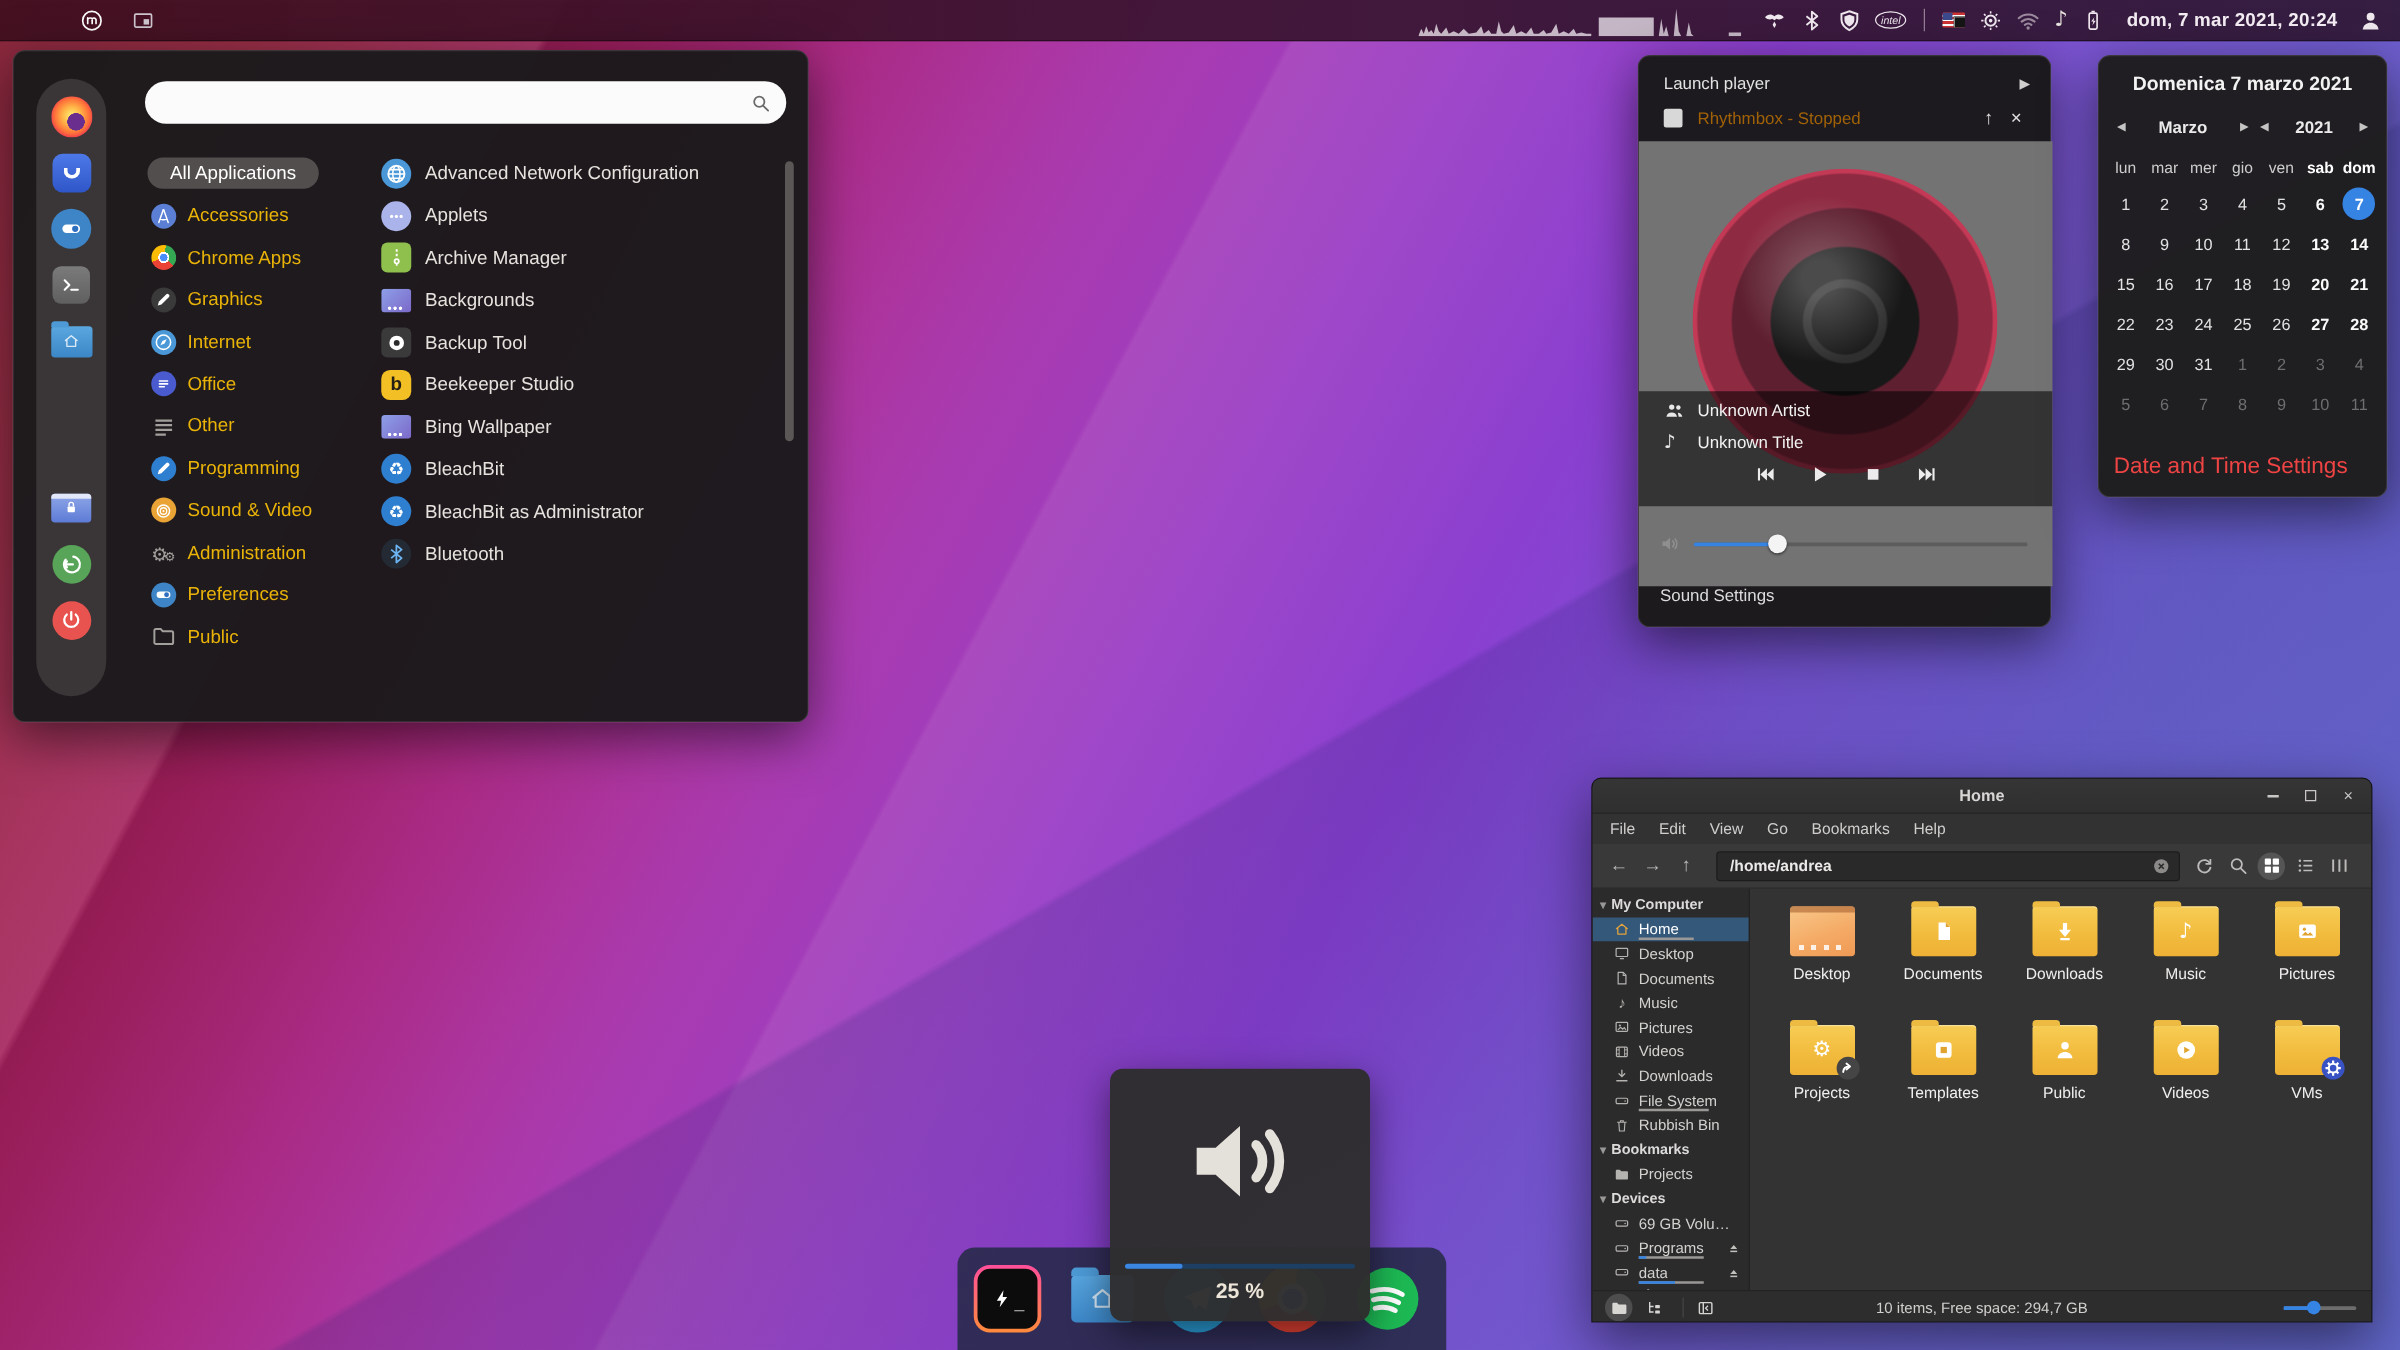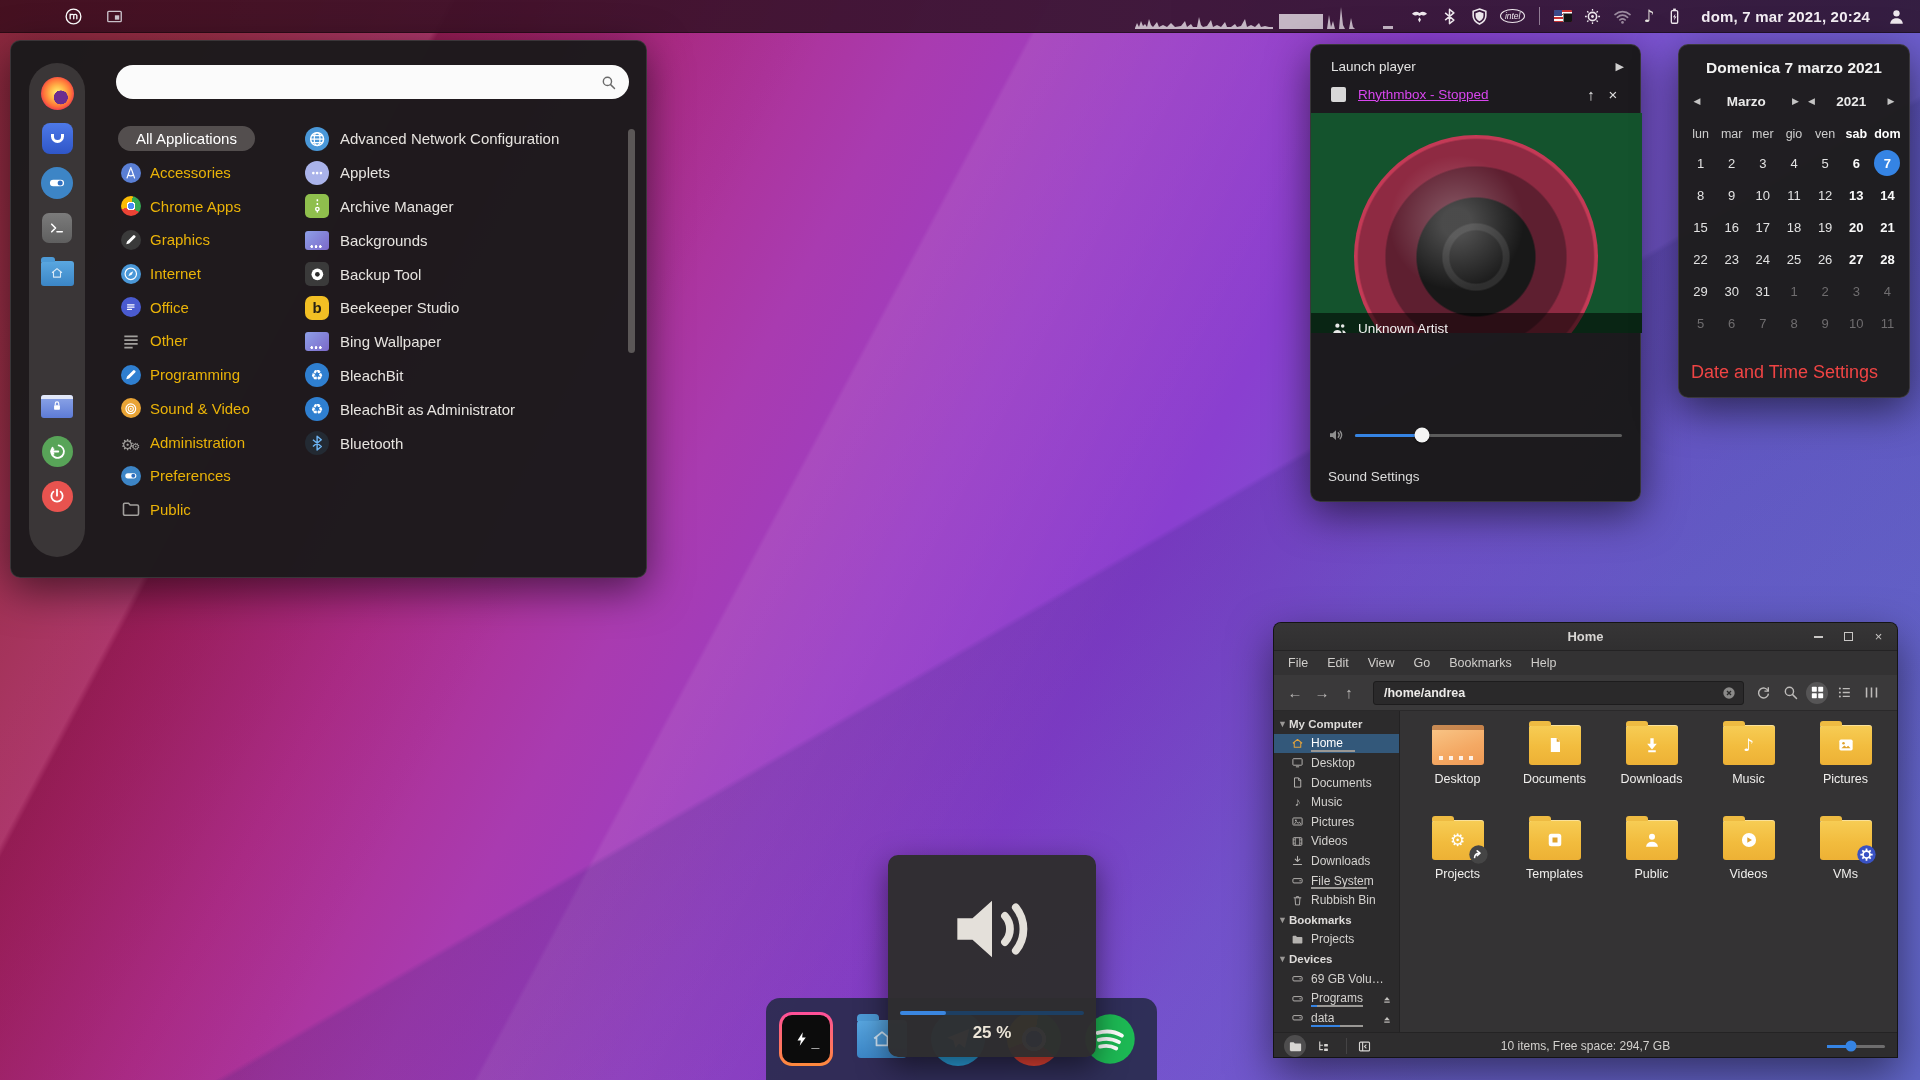--- a/index.html
+++ b/index.html
@@ -109,23 +109,23 @@
   .menu-scroll{position:absolute;right:11px;top:88px;width:7px;height:224px;background:#5b5757;border-radius:4px;}
 
   
   .sound-applet{left:1310px;top:44px;width:331px;height:458px;background:rgba(26,25,26,.985);}
   .sa-header{position:absolute;left:0;top:10px;width:100%;height:22px;display:flex;align-items:center;
     padding:0 16px 0 20px;cursor:pointer;}
   .sa-header .lbl{font-size:13.5px;color:#e2e2e2;flex:1;}
   .sa-header .arr{color:#cfcfcf;font-size:11px;}
   .sa-player-row{position:absolute;left:0;top:36px;width:100%;height:26px;display:flex;align-items:center;padding:0 16px 0 20px;}
   .sa-swatch{width:15px;height:15px;background:#d8d8d8;border-radius:2px;margin-right:12px;}
-  .sa-player-row .lbl{font-size:13.5px;color:#d946ef;flex:1;text-decoration:underline;}
+  .sa-player-row .lbl{font-size:13.5px;color:#a16207;flex:1;}
   .sa-mini{width:22px;color:#e0e0e0;font-size:15px;text-align:center;cursor:pointer;}
-  .sa-art{position:absolute;left:0;top:68px;width:331px;height:220px;background:#14532d;overflow:hidden;}
+  .sa-art{position:absolute;left:0;top:68px;width:331px;height:356px;background:#737373;overflow:hidden;}
   .sa-disc{position:absolute;left:43px;top:22px;width:244px;height:244px;border-radius:50%;
     background:
       radial-gradient(circle at 42% 36%,rgba(255,255,255,.22) 0 7%,rgba(255,255,255,0) 32%),
       radial-gradient(circle,#1b1b1b 0 15%,#2f2f2f 16% 19%,#181818 20% 34%,#5e1f30 35% 52%,#8e2a42 53% 68%,#c43a56 69% 84%,#e14b64 85% 100%);}
   .sa-overlay{position:absolute;left:0;top:200px;width:100%;height:92px;background:rgba(0,0,0,.55);}
   .sa-meta{display:flex;align-items:center;padding-left:20px;color:#f2f2f2;}
   .sa-meta .mico{width:17px;height:17px;margin-right:10px;color:#e8e8e8;}
   .sa-meta .mico svg{width:100%;height:100%;}
   .sa-meta .lbl{font-size:13.5px;}
   .sa-controls{position:absolute;left:0;top:58px;width:100%;display:flex;justify-content:center;gap:26px;}

